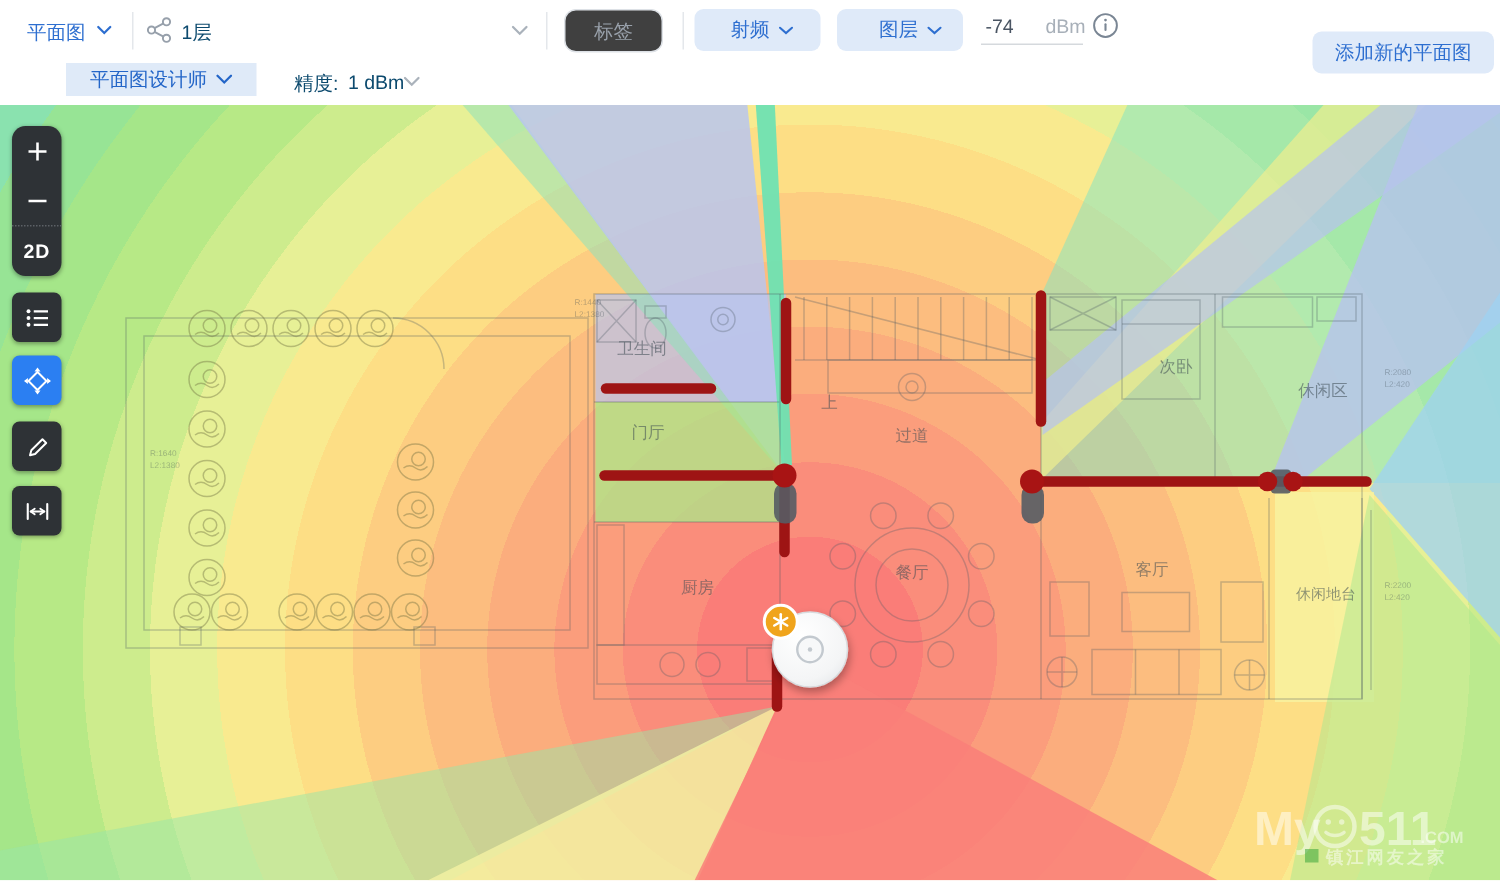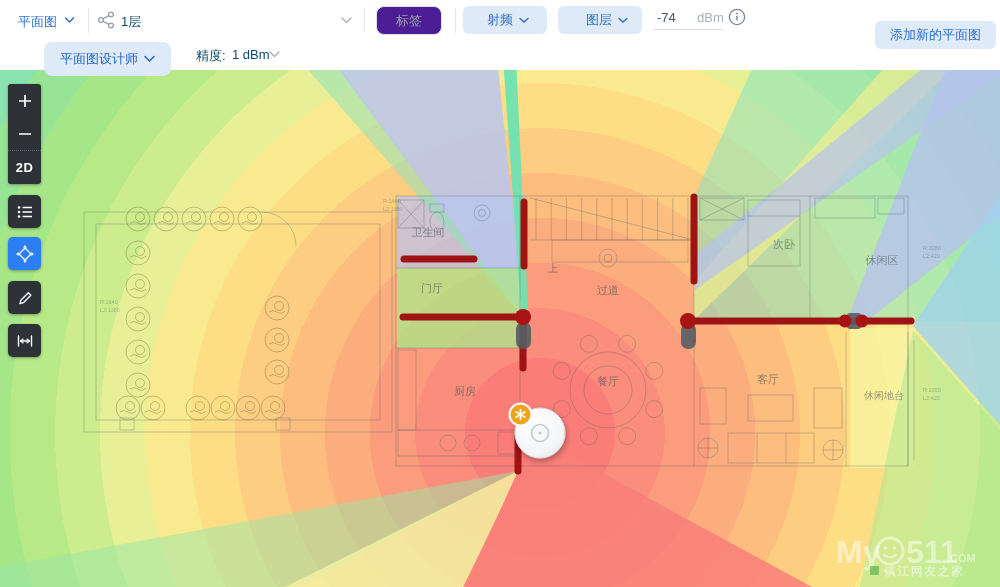--- a/index.html
+++ b/index.html
@@ -5,26 +5,26 @@
   html,body{margin:0;padding:0;background:#fff;}
   body{font-family:"Liberation Sans","DejaVu Sans",sans-serif;}
   #app{position:relative;width:1000px;height:587px;overflow:hidden;background:#fff;}
   
   #header{position:absolute;left:0;top:0;width:1000px;height:70px;background:#fff;z-index:20;}
   .hdiv{position:absolute;top:8px;width:1px;height:25px;background:#e4e7eb;}
   .htext{position:absolute;font-size:13px;color:#0c4a6e;white-space:nowrap;}
   .blue-link{color:#2e6fd0;cursor:pointer;}
   .chev{display:inline-block;vertical-align:middle;}
   .btn-outline{position:absolute;display:flex;align-items:center;justify-content:center;
-    border:1px solid #dde1e6;border-radius:8px;background:#4c1d95;color:#99a1ab;font-size:13px;cursor:pointer;}
+    border:1px solid #dde1e6;border-radius:8px;background:#404040;color:#99a1ab;font-size:13px;cursor:pointer;}
   .btn-soft{position:absolute;display:flex;align-items:center;justify-content:center;gap:6px;
     border:none;border-radius:6px;background:#dfeaf9;color:#2e6fd0;font-size:13px;cursor:pointer;}
   .underline-input{position:absolute;border-bottom:1px solid #d5d9dd;}
   
-  .rail-group{position:absolute;left:8px;width:33px;background:#2e3236;border-radius:3px;
+  .rail-group{position:absolute;left:8px;width:33px;background:#2e3236;border-radius:9px;
     box-shadow:0 1px 3px rgba(0,0,0,.35);z-index:30;overflow:hidden;}
   .rail-btn{width:33px;height:33px;display:flex;align-items:center;justify-content:center;
     color:#fff;cursor:pointer;background:transparent;}
   .rail-single{position:absolute;left:8px;width:33px;height:33px;border-radius:5px;background:#2e3236;
     display:flex;align-items:center;justify-content:center;box-shadow:0 1px 3px rgba(0,0,0,.35);cursor:pointer;z-index:30;}
   .rail-active{background:#2b7ff2;}
   .dotted-sep{border-top:1px dotted #5c6166;}
   .twoD{font-size:13px;font-weight:bold;color:#fff;letter-spacing:.5px;}
   
   #map{position:absolute;left:0;top:70px;width:1000px;height:517px;z-index:10;cursor:grab;}
@@ -88,21 +88,21 @@
     <svg style="position:absolute;left:728px;top:8px;" width="18" height="18">
       <circle cx="9" cy="9" r="7.6" stroke="#7a8694" stroke-width="1.3" fill="none"></circle>
       <circle cx="9" cy="5.4" r="0.9" fill="#7a8694"></circle>
       <rect x="8.3" y="7.5" width="1.4" height="5.2" rx="0.7" fill="#7a8694"></rect>
     </svg>
 
     <button class="btn-soft" style="right:4px;top:21px;width:121px;height:28px;">
         <span>添加新的平面图</span>
       </button>
 
-    <button class="btn-soft" style="left:44px;top:42px;width:127px;height:34px;border-radius:8px;background:#dfeaf8;color:#2466c8;">
+    <button class="btn-soft" style="left:44px;top:42px;width:127px;height:22px;border-radius:0;background:#dfeaf8;color:#2466c8;">
       <span>平面图设计师</span>
       <svg width="11" height="8">
           <path d="M1 1.5 L5.5 6 L10 1.5" stroke="#2466c8" stroke-width="1.5" fill="none" stroke-linecap="round"></path>
         </svg>
     </button>
     <span class="htext" style="left:196px;top:47px;">精度:</span>
     <span class="htext" style="left:232px;top:47px;">1 dBm</span>
     <svg class="chev" style="position:absolute;left:268px;top:50px;" width="13" height="9">
         <path d="M2 2 L6.5 6.5 L11 2" stroke="#aab2bb" stroke-width="1.5" fill="none" stroke-linecap="round"></path>
       </svg>

